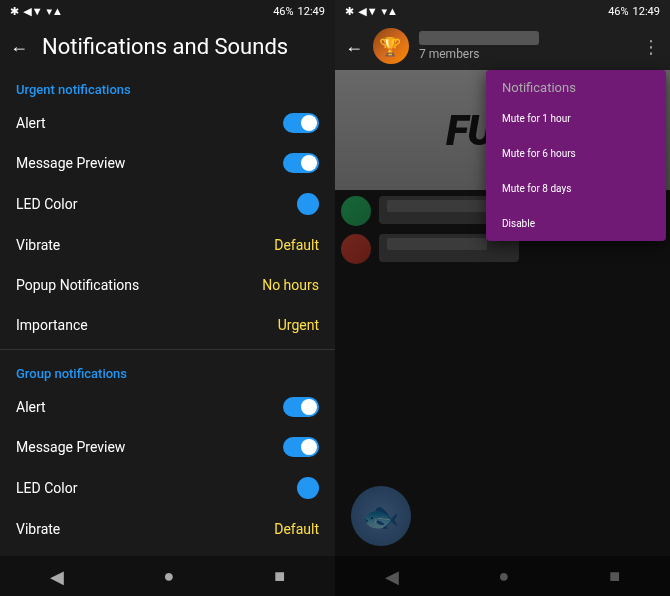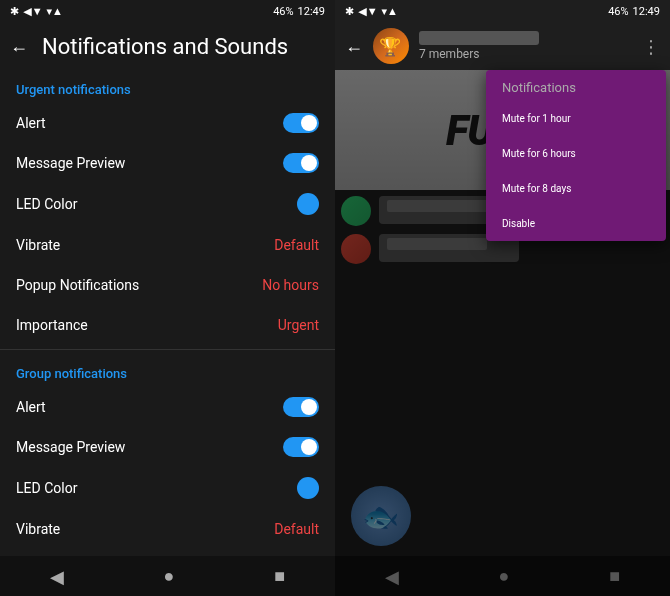--- a/index.html
+++ b/index.html
@@ -68,21 +68,21 @@
       padding: 10px 16px;
       min-height: 40px;
     }
 
     .setting-name {
       color: #fff;
       font-size: 14px;
     }
 
     .setting-value {
-      color: #ef4444;
+      color: #fde047;
       font-size: 14px;
     }
 
     .toggle {
       width: 36px;
       height: 20px;
       background: #2196F3;
       border-radius: 10px;
       position: relative;
       display: flex;

